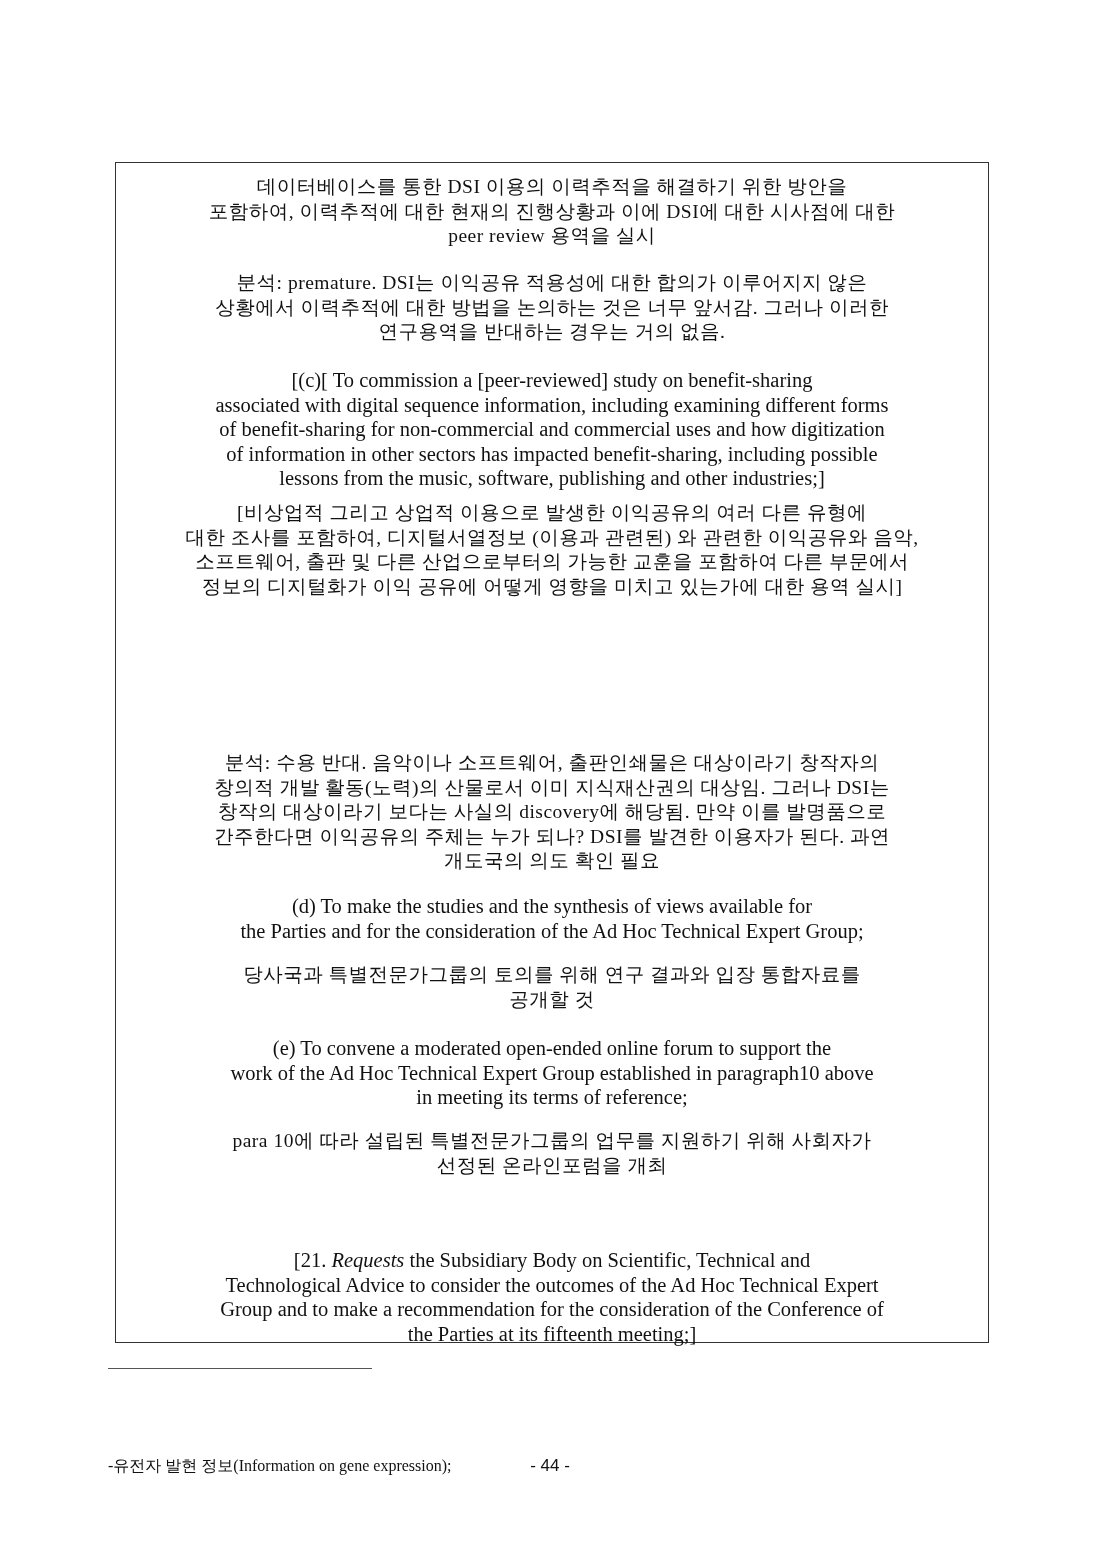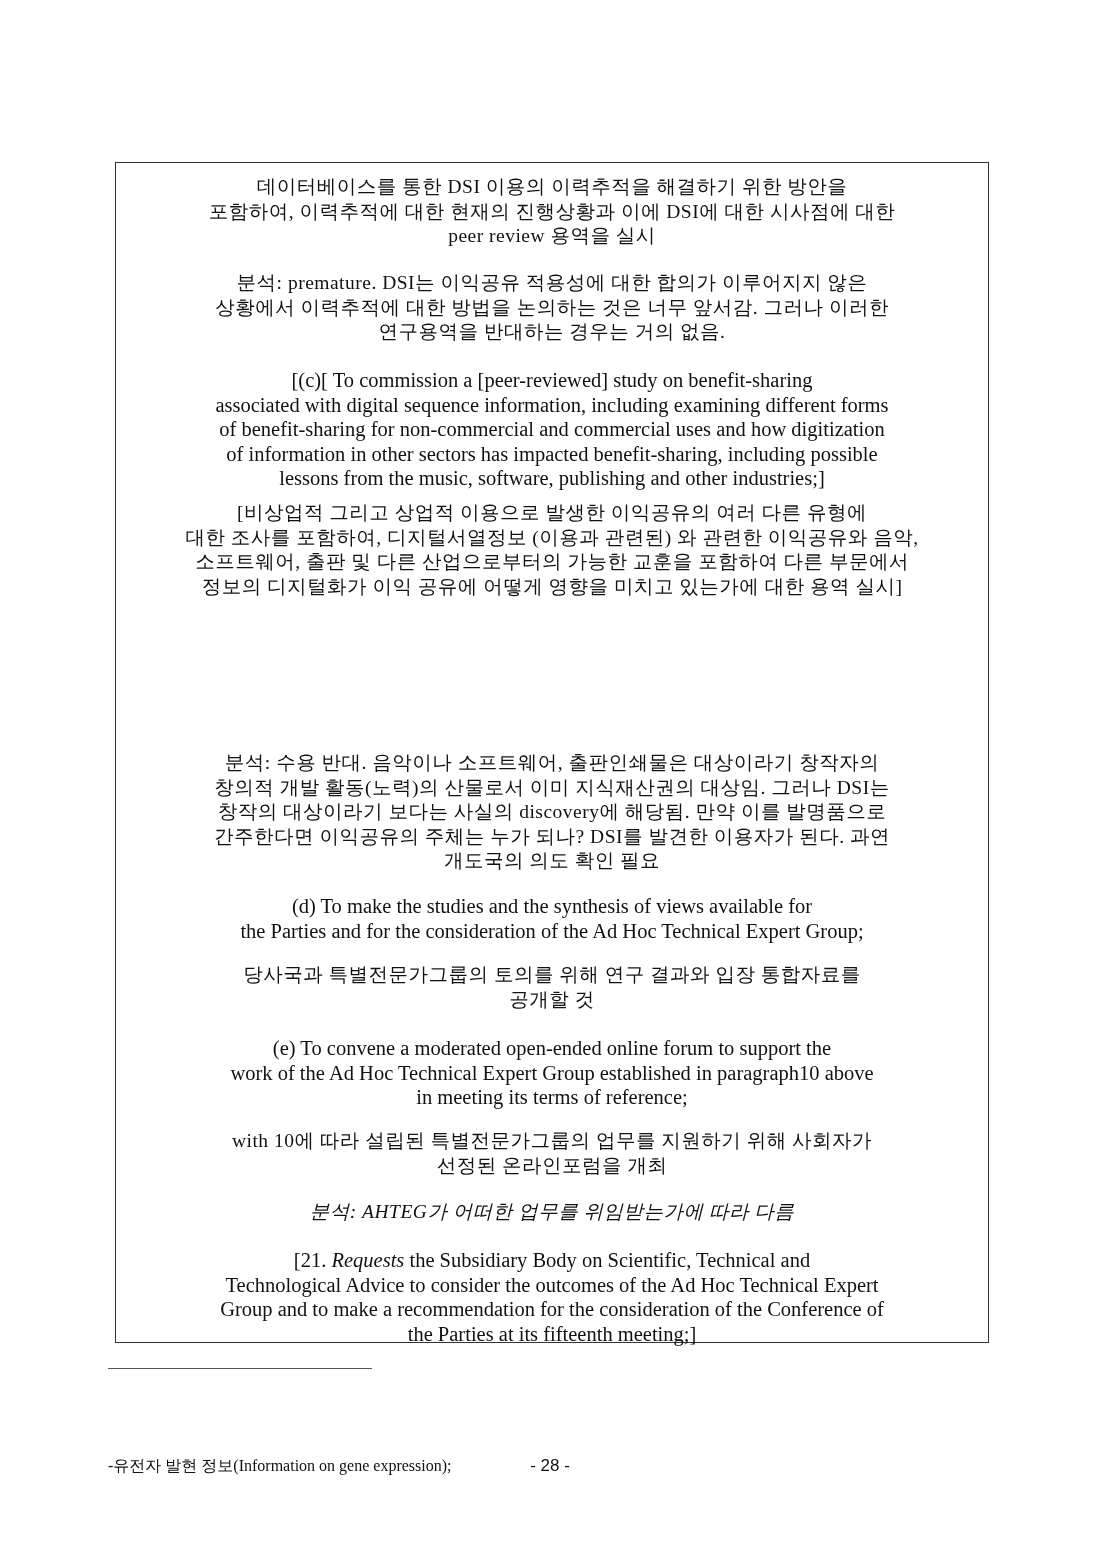--- a/index.html
+++ b/index.html
@@ -45,24 +45,23 @@
 창작의 대상이라기 보다는 사실의 discovery에 해당됨. 만약 이를 발명품으로
 간주한다면 이익공유의 주체는 누가 되나? DSI를 발견한 이용자가 된다. 과연
 개도국의 의도 확인 필요</div>
   <div class="para" style="top:731px;">(d)        To make the studies and the synthesis of views available for
 the Parties and for the consideration of the Ad Hoc Technical Expert Group;</div>
   <div class="para ko" style="top:800px;">당사국과 특별전문가그룹의 토의를 위해 연구 결과와 입장 통합자료를
 공개할 것</div>
   <div class="para" style="top:873px;">(e)        To convene a moderated open-ended online forum to support the
 work of the Ad Hoc Technical Expert Group established in paragraph10  above
 in meeting its terms of reference;</div>
-  <div class="para ko" style="top:966px;">with 10에 따라 설립된 특별전문가그룹의 업무를 지원하기 위해 사회자가
+  <div class="para ko" style="top:966px;">para 10에 따라 설립된 특별전문가그룹의 업무를 지원하기 위해 사회자가
 선정된  온라인포럼을 개최</div>
-  <div class="para ko it" style="top:1037px;">분석: AHTEG가 어떠한 업무를 위임받는가에 따라 다름</div>
   <div class="para" style="top:1085px;"><span>[21. </span><span class="it">Requests</span><span> the Subsidiary Body on Scientific, Technical and
 Technological Advice to consider the outcomes of the Ad Hoc Technical Expert
 Group and to make a recommendation for the consideration of the Conference of
 the Parties at its fifteenth meeting;]</span></div>
 </div>
 
 <div class="footline"></div>
 <div class="footnote">-유전자 발현 정보(Information on gene expression);</div>
-<div class="pagenum">- 28 -</div>
+<div class="pagenum">- 44 -</div>
 
 </body></html>

